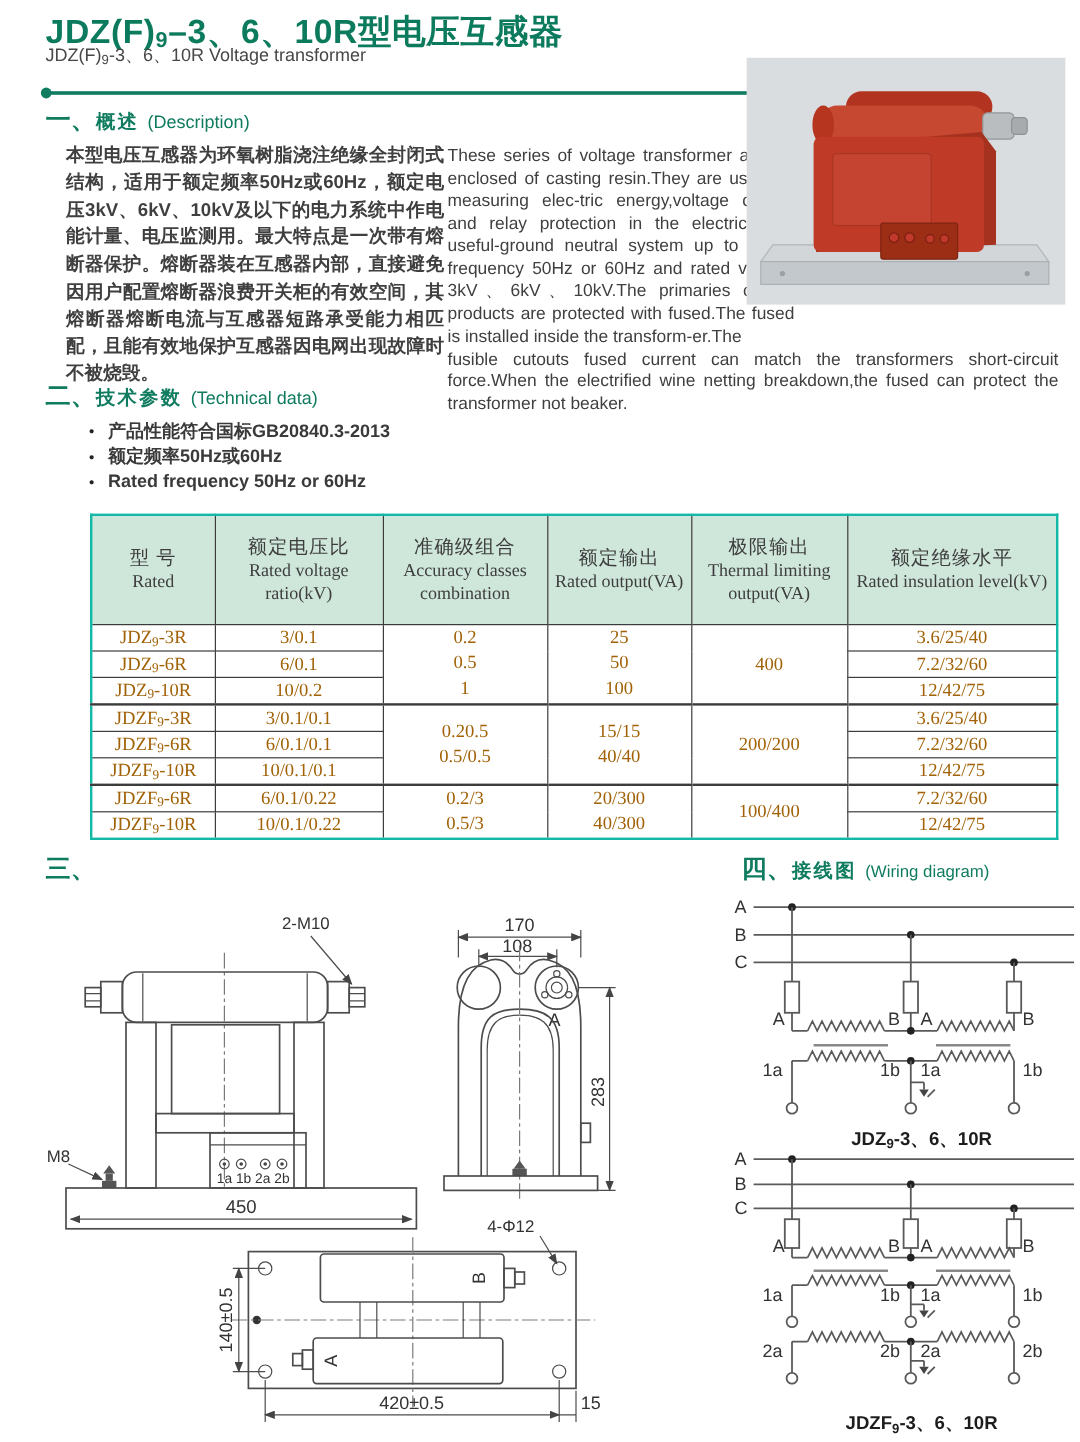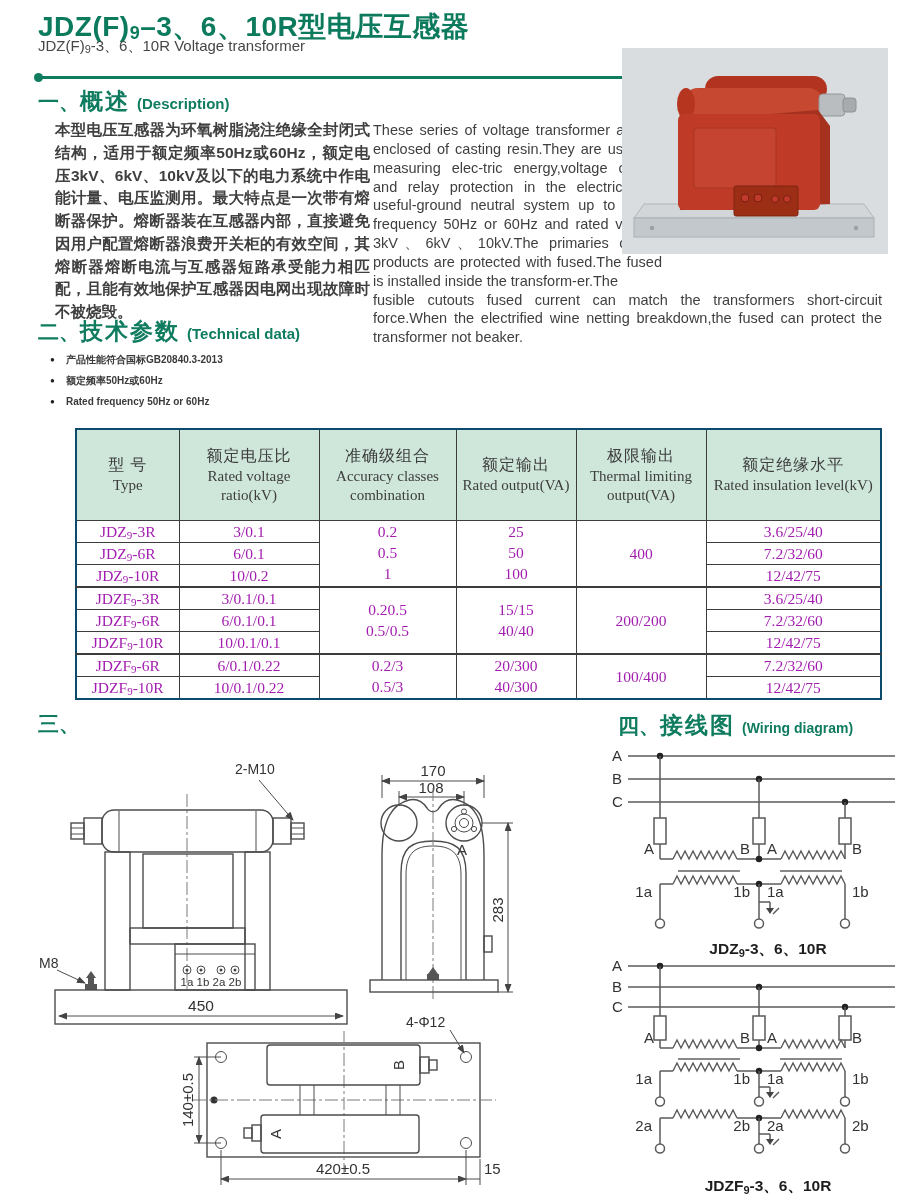--- a/index.html
+++ b/index.html
@@ -12,42 +12,42 @@
   
   .title{left:38px;top:8px;font-size:28px;font-weight:bold;color:#0c7a5c;letter-spacing:.5px;}
   .title .sub9{font-size:18px;vertical-align:-3px;}
   .subtitle{left:38px;top:37px;font-size:15px;color:#474747;}
   .subtitle .sub9{font-size:11px;vertical-align:-2px;}
   .rule{left:36px;top:76px;width:845px;height:3px;background:#0f7b5f;}
   .rule::before{content:"";position:absolute;left:-2px;top:-3px;width:9px;height:9px;border-radius:50%;background:#0f7b5f;}
   
   .sec{display:flex;align-items:baseline;color:#0f7b5f;white-space:nowrap;}
   .sec .num{font-size:21px;font-weight:bold;}
-  .sec .zh{font-size:23px;font-weight:bold;letter-spacing:2px;}
-  .sec .en{font-size:15px;font-weight:bold;margin-left:7px;}
+  .sec .zh{font-size:16px;font-weight:bold;letter-spacing:2px;}
+  .sec .en{font-size:15px;font-weight:normal;margin-left:7px;}
   .sec.small .en{font-size:14px;}
   
   .zhtext{left:55px;top:119px;width:315px;font-size:15.5px;line-height:1.47;
     text-align:justify;color:#3f3f3f;font-weight:600;}
   .entext{left:373px;top:121px;width:509px;font-size:14.5px;line-height:1.3;
     text-align:justify;color:#3f3f3f;font-weight:500;}
   .entext .p1{width:289px;}
   .entext .p2{width:509px;}
   
-  .bullets{left:50px;top:349px;font-size:10px;color:#3a3a3a;font-weight:600;}
+  .bullets{left:74px;top:349px;font-size:15px;color:#3a3a3a;font-weight:600;}
   .bullet{line-height:21px;padding-left:16px;position:relative;}
   .bullet::before{content:"●";position:absolute;left:0;top:0;font-size:8px;line-height:21px;color:#222;}
   
   .spec{left:75px;top:428px;border-collapse:collapse;font-family:"Liberation Serif",serif;
-    border:2px solid #0c4a6e;background:rgba(255,255,255,.4);}
+    border:2px solid #14b8a6;background:rgba(255,255,255,.4);}
   .spec th,.spec td{border:1px solid #3c3c3c;text-align:center;vertical-align:middle;padding:0 2px;}
   .spec thead th{background:#cfe7db;font-weight:normal;height:90px;}
   .spec thead .hz{font-size:16px;letter-spacing:1px;}
   .spec thead .he{font-size:15px;line-height:1.22;}
-  .spec td{height:21px;font-size:15.5px;color:#a21caf;}
+  .spec td{height:21px;font-size:15.5px;color:#a16207;}
   .spec td.pre{white-space:pre-line;line-height:1.35;}
   .spec tr.grp td{border-top:2px solid #3c3c3c;}
   .spec .ts{font-size:11px;vertical-align:-2px;}
   
   svg text{font-family:"Liberation Sans",sans-serif;fill:#333;}
   .ln{fill:none;stroke:#4c4c4c;stroke-width:1.4;}
   .th{fill:none;stroke:#4c4c4c;stroke-width:1;}
   .dim{fill:none;stroke:#4c4c4c;stroke-width:1;}
   .cl{fill:none;stroke:#7a7a7a;stroke-width:1;stroke-dasharray:13 3 3 3;}
   .wl{fill:none;stroke:#5a5a5a;stroke-width:1.5;}
@@ -116,21 +116,21 @@
       <col style="width:140px">
       <col style="width:137px">
       <col style="width:120px">
       <col style="width:130px">
       <col style="width:175px">
     </colgroup>
   <thead>
     <tr>
       <th>
           <div class="hz">型  号</div>
-          <div class="he">Type</div>
+          <div class="he">Rated</div>
         </th>
       <th>
           <div class="hz">额定电压比</div>
           <div class="he">Rated voltage ratio(kV)</div>
         </th>
       <th>
           <div class="hz">准确级组合</div>
           <div class="he">Accuracy classes combination</div>
         </th>
       <th>

